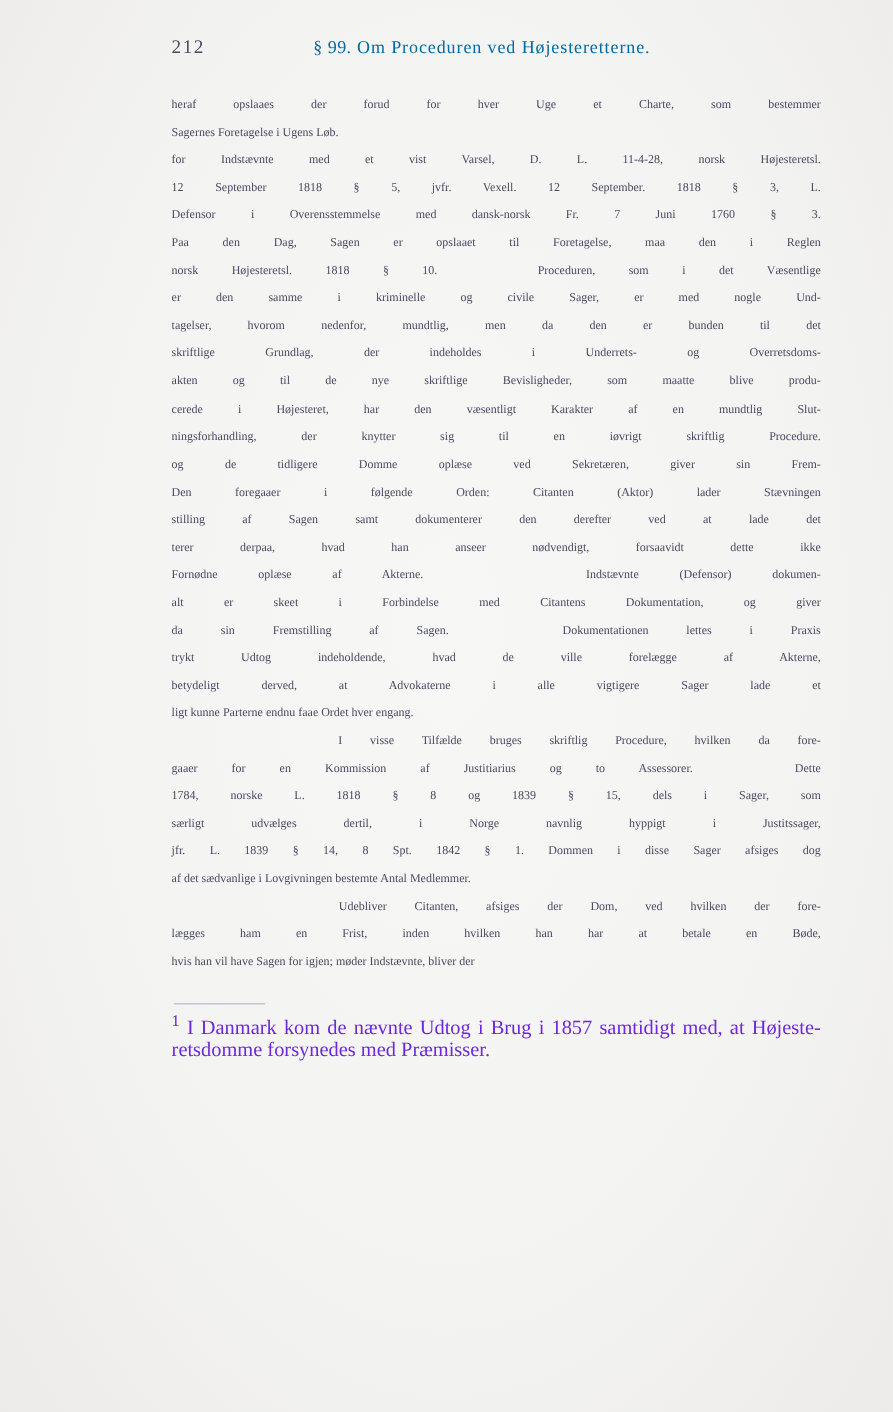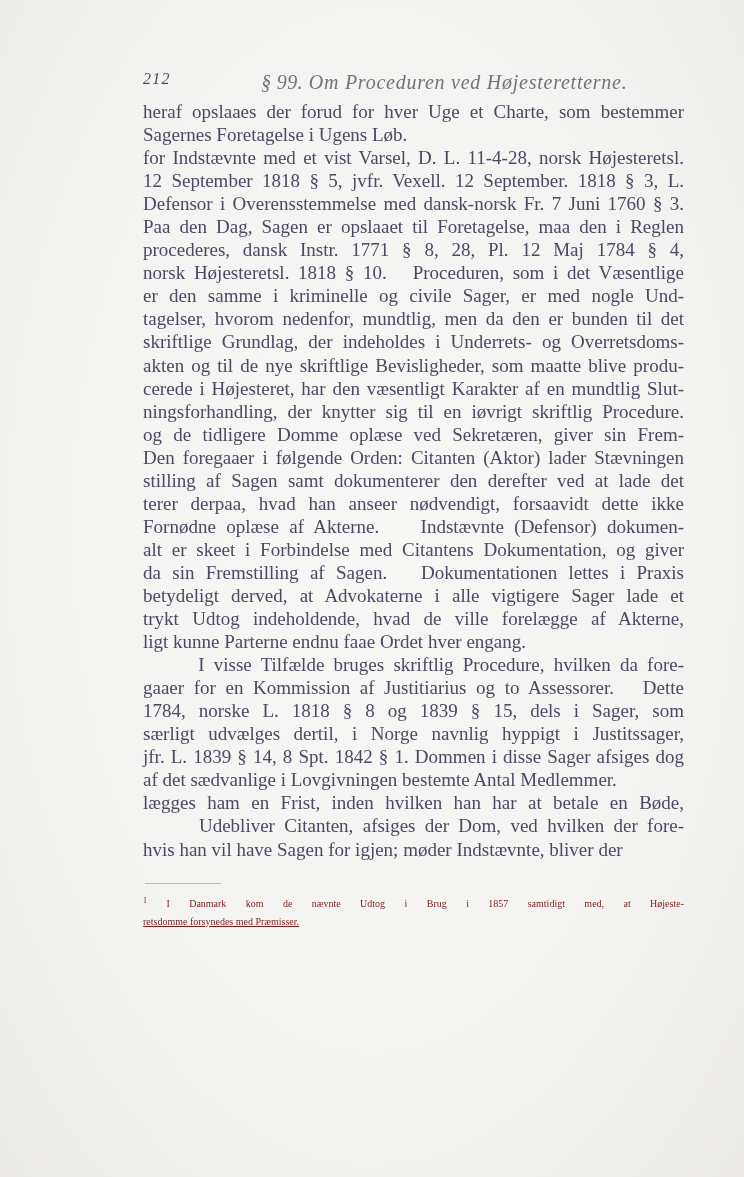--- a/index.html
+++ b/index.html
@@ -28,47 +28,47 @@
     position: absolute;
     left: 143px;
     top: 0;
     width: 541px;
   }
 
   
   .runhead {
     position: relative;
     height: 30px;
-    margin-top: 70px;
+    margin-top: 31px;
     font-size: 15.5px;
     letter-spacing: 0.3px;
-    font-style: italic;
   }
   .folio {
     position: absolute;
     left: 0;
     top: 0;
     font-size: 16px;
     letter-spacing: 1.2px;
     color: #4b4b63;
   }
   .runtitle {
     position: absolute;
     left: 118px;
     top: 1px;
-    font-size: 20px;
+    font-size: 15px;
     letter-spacing: 0.75px;
-    color: #737373;
+    color: #0369a1;
     white-space: nowrap;
   }
   .runtitle .sectmark { letter-spacing: 0.4px; }
 
   
   .body {
-    font-size: 19px;
+    margin-top: 15px;
+    font-size: 10px;
     line-height: 23.05px;
     text-align: justify;
     color: #4a4a62;
   }
   .body p {
     margin: 0;
   }
   
   .ln {
     display: block;
@@ -93,27 +93,27 @@
     position: relative;
   }
   .fnrule {
     width: 76px;
     height: 1px;
     background: #b8b8c4;
     margin-left: 2px;
     margin-bottom: 11px;
   }
   .fntext {
-    font-size: 10px;
+    font-size: 17px;
     line-height: 18.2px;
-    color: #7f1d1d;
+    color: #6d28d9;
     text-align: justify;
   }
   .fntext .ln { text-align-last: justify; }
-  .fntext .ln.last { text-align-last: left; text-decoration: underline; }
+  .fntext .ln.last { text-align-last: left; }
   .fnmark {
     font-size: 0.8em;
     vertical-align: super;
     line-height: 0;
   }
 </style>
 </head>
 <body>
 
 <div class="paper"></div>
@@ -131,50 +131,49 @@
   <div class="body">
       <p>
         <span class="ln">heraf opslaaes der forud for hver Uge et Charte, som bestemmer</span>
         <span class="ln last">Sagernes Foretagelse i Ugens Løb.</span>
       </p>
       <p>
         <span class="ln">for Indstævnte med et vist Varsel, D. L. 11-4-28, norsk Højesteretsl.</span>
         <span class="ln">12 September 1818 § 5, jvfr. Vexell. 12 September. 1818 § 3, L.</span>
         <span class="ln">Defensor i Overensstemmelse med dansk-norsk Fr. 7 Juni 1760 § 3.</span>
         <span class="ln">Paa den Dag, Sagen er opslaaet til Foretagelse, maa den i Reglen</span>
-        <span class="ln">procederes, dansk Instr. 1771 § 8, 28, Pl. 12 Maj 1784 § 4,</span>
         <span class="ln">norsk Højesteretsl. 1818 § 10.   Proceduren, som i det Væsentlige</span>
         <span class="ln">er den samme i kriminelle og civile Sager, er med nogle Und-</span>
         <span class="ln">tagelser, hvorom nedenfor, mundtlig, men da den er bunden til det</span>
         <span class="ln">skriftlige Grundlag, der indeholdes i Underrets- og Overretsdoms-</span>
         <span class="ln">akten og til de nye skriftlige Bevisligheder, som maatte blive produ-</span>
         <span class="ln">cerede i Højesteret, har den væsentligt Karakter af en mundtlig Slut-</span>
         <span class="ln">ningsforhandling, der knytter sig til en iøvrigt skriftlig Procedure.</span>
         <span class="ln">og de tidligere Domme oplæse ved Sekretæren, giver sin Frem-</span>
         <span class="ln">Den foregaaer i følgende Orden: Citanten (Aktor) lader Stævningen</span>
         <span class="ln">stilling af Sagen samt dokumenterer den derefter ved at lade det</span>
         <span class="ln">terer derpaa, hvad han anseer nødvendigt, forsaavidt dette ikke</span>
         <span class="ln">Fornødne oplæse af Akterne.    Indstævnte (Defensor) dokumen-</span>
         <span class="ln">alt er skeet i Forbindelse med Citantens Dokumentation, og giver</span>
         <span class="ln">da sin Fremstilling af Sagen.   Dokumentationen lettes i Praxis</span>
+        <span class="ln">trykt Udtog indeholdende, hvad de ville forelægge af Akterne,</span>
         <span class="ln">betydeligt derved, at Advokaterne i alle vigtigere Sager lade et</span>
-        <span class="ln">trykt Udtog indeholdende, hvad de ville forelægge af Akterne,</span>
         <span class="ln last">ligt kunne Parterne endnu faae Ordet hver engang.</span>
       </p>
       <p>
         <span class="ln">      I visse Tilfælde bruges skriftlig Procedure, hvilken da fore-</span>
         <span class="ln">gaaer for en Kommission af Justitiarius og to Assessorer.   Dette</span>
         <span class="ln">1784, norske L. 1818 § 8 og 1839 § 15, dels i Sager, som</span>
         <span class="ln">særligt udvælges dertil, i Norge navnlig hyppigt i Justitssager,</span>
         <span class="ln">jfr. L. 1839 § 14, 8 Spt. 1842 § 1. Dommen i disse Sager afsiges dog</span>
         <span class="ln last">af det sædvanlige i Lovgivningen bestemte Antal Medlemmer.</span>
       </p>
       <p>
+        <span class="ln">      Udebliver Citanten, afsiges der Dom, ved hvilken der fore-</span>
         <span class="ln">lægges ham en Frist, inden hvilken han har at betale en Bøde,</span>
-        <span class="ln">      Udebliver Citanten, afsiges der Dom, ved hvilken der fore-</span>
         <span class="ln last">hvis han vil have Sagen for igjen; møder Indstævnte, bliver der</span>
       </p>
     </div>
 
   <div class="footnote">
     <div class="fnrule"></div>
     <div class="fntext">
         <span class="ln"><span class="fnmark">1</span> I Danmark kom de nævnte Udtog i Brug i 1857 samtidigt med, at Højeste-</span>
         <span class="ln last">retsdomme forsynedes med Præmisser.</span>
       </div>

